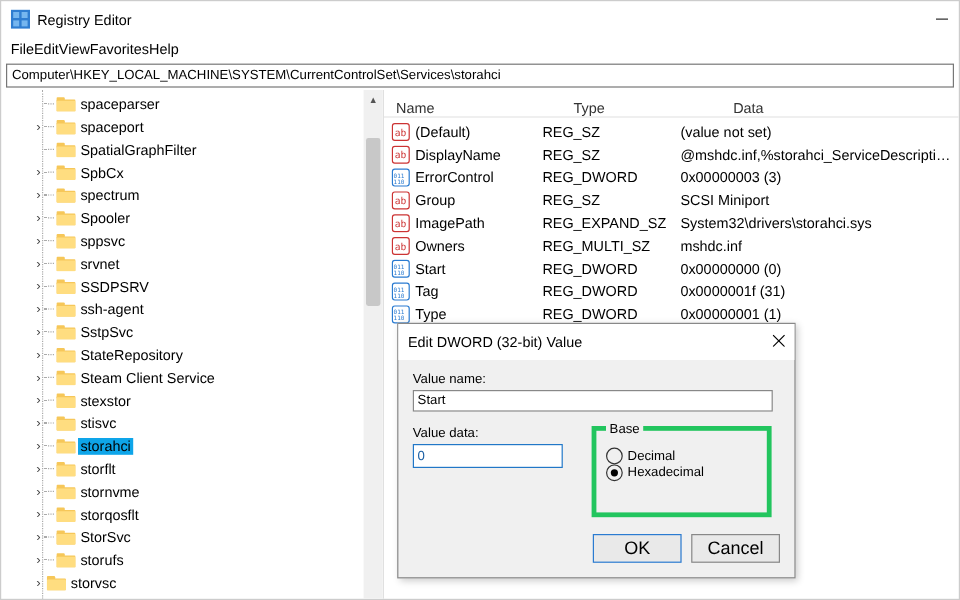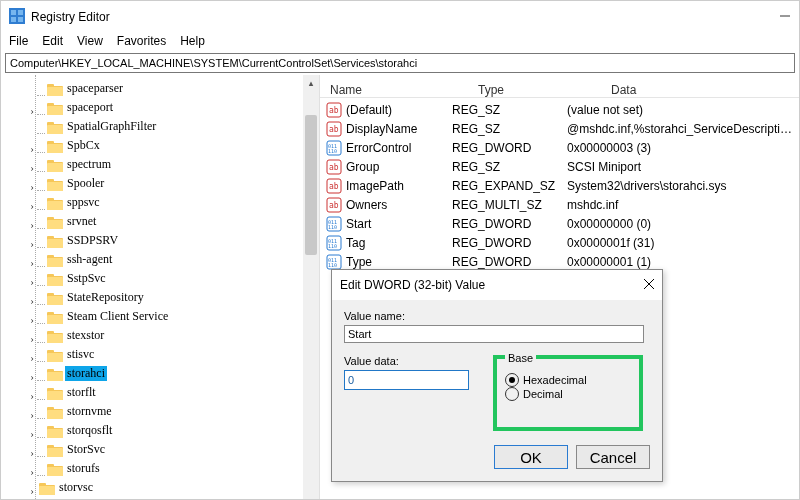--- a/index.html
+++ b/index.html
@@ -5,29 +5,29 @@
   html,body{margin:0;padding:0;font-family:"Segoe UI",Tahoma,sans-serif;font-size:12px;color:#000;background:#f0f0f0;}
   .window{width:800px;height:500px;background:#fff;position:relative;overflow:hidden;box-sizing:border-box;border:1px solid #ccc;}
   
   .titlebar{height:30px;display:flex;align-items:center;justify-content:space-between;padding:0 8px;}
   .titlebar-left{display:flex;align-items:flex-end;gap:6px;}
   .app-icon svg{display:block;}
   .title-text{font-size:12px;}
   .win-controls{display:flex;gap:14px;align-items:center;}
   .win-btn{width:12px;height:12px;display:flex;align-items:center;justify-content:center;color:#333;}
   
-  .menubar{height:20px;display:flex;align-items:center;gap:14px;padding:0 8px;}
+  .menubar{height:20px;display:flex;align-items:center;padding:0 8px;}
   .menuitem{cursor:default;}
   
   .addressbar{border:1px solid #777;margin:2px 4px 0 4px;padding:1px 4px;font-size:11px;height:16px;line-height:16px;overflow:hidden;white-space:nowrap;}
   
   .main{display:flex;height:calc(500px - 30px - 20px - 20px);margin-top:2px;}
   .tree-pane{width:318px;overflow:hidden;position:relative;border-right:1px solid #e0e0e0;}
   .tree{padding:2px 0 0 26px;position:relative;}
-  .tree-item{display:flex;align-items:flex-end;height:19px;gap:2px;position:relative;font-family:Liberation Serif, serif;}
+  .tree-item{display:flex;align-items:center;height:19px;gap:2px;position:relative;}
   .tree-line{position:absolute;left:34px;top:0;bottom:0;border-left:1px dotted #aaa;}
   .tcon{width:10px;text-align:center;color:#444;font-size:11px;line-height:10px;}
   .tfolder{width:16px;height:13px;display:inline-block;}
   .tfolder svg{display:block;}
   .tlabel{padding:0 2px;}
   .tlabel.sel{background:#0ea5e9;}
   .vscroll{position:absolute;right:0;top:0;width:16px;height:100%;background:#f0f0f0;}
   .vthumb{position:absolute;right:2px;top:40px;width:12px;height:140px;background:#c8c8c8;border-radius:2px;}
   .varrow{position:absolute;left:0;width:16px;height:16px;display:flex;align-items:center;justify-content:center;color:#555;font-size:9px;}
   .varrow.up{top:0;}
@@ -502,27 +502,27 @@
       <input class="dlg-input ro" readonly="" value="Start" style="">
       <div class="dlg-row2">
         <div class="dlg-col">
           <div class="dlg-label">Value data:</div>
           <input class="dlg-input-sm" value="0" style="">
         </div>
         <div class="dlg-col">
           <div class="fieldset">
             <span class="legend">Base</span>
             <div class="radio-row">
+              <span class="radio"></span>
+              <span>Decimal</span>
+            </div>
+            <div class="radio-row">
               <span class="radio checked"></span>
               <span>Hexadecimal</span>
             </div>
-            <div class="radio-row">
-              <span class="radio"></span>
-              <span>Decimal</span>
-            </div>
           </div>
         </div>
       </div>
     </div>
     <div class="dlg-buttons">
       <div class="btn def">OK</div>
       <div class="btn">Cancel</div>
     </div>
   </div>
 

